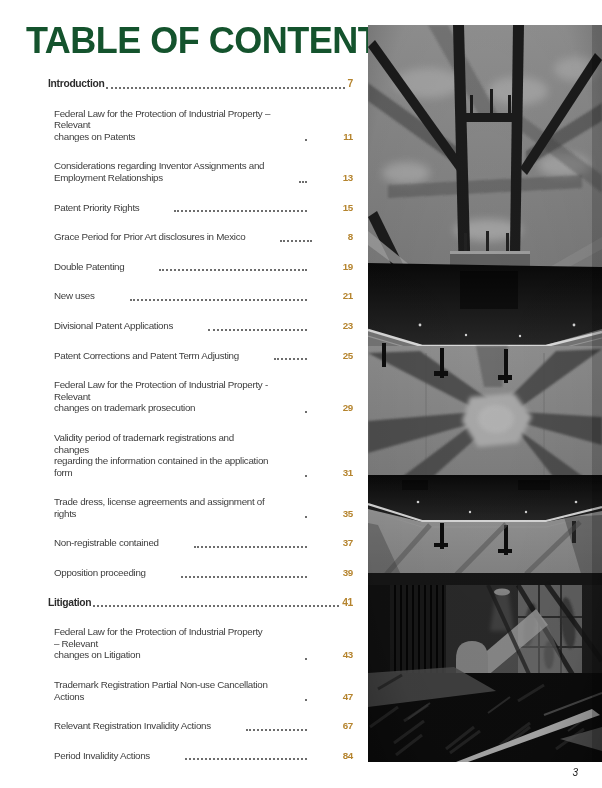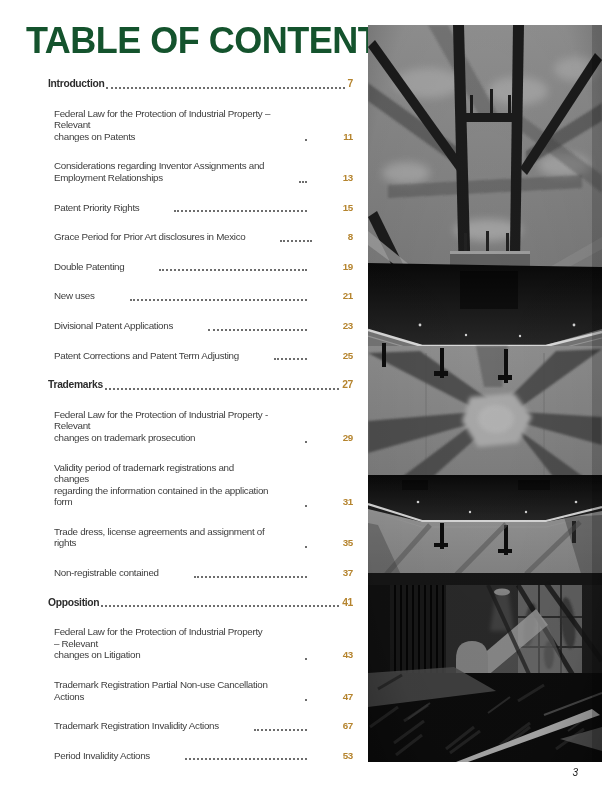--- a/index.html
+++ b/index.html
@@ -84,25 +84,20 @@
     <div class="toc-row lv1">
     <span class="toc-label">Divisional Patent Applications</span>
     <span class="toc-dots"></span>
     <span class="toc-page">23</span>
   </div>
     <div class="toc-row lv1">
     <span class="toc-label">Patent Corrections and Patent Term Adjusting</span>
     <span class="toc-dots"></span>
     <span class="toc-page">25</span>
   </div>
-    <div class="toc-row lv0">
-    <span class="toc-label">Trademarks</span>
-    <span class="toc-dots"></span>
-    <span class="toc-page">27</span>
-  </div>
     <div class="toc-row lv1">
     <span class="toc-label">Federal Law for the Protection of Industrial Property - Relevant
 changes on trademark prosecution</span>
     <span class="toc-dots"></span>
     <span class="toc-page">29</span>
   </div>
     <div class="toc-row lv1">
     <span class="toc-label">Validity period of trademark registrations and changes
 regarding the information contained in the application form</span>
     <span class="toc-dots"></span>
@@ -111,45 +106,50 @@
     <div class="toc-row lv1">
     <span class="toc-label">Trade dress, license agreements and assignment of rights</span>
     <span class="toc-dots"></span>
     <span class="toc-page">35</span>
   </div>
     <div class="toc-row lv1">
     <span class="toc-label">Non-registrable contained</span>
     <span class="toc-dots"></span>
     <span class="toc-page">37</span>
   </div>
+    <div class="toc-row lv1">
+    <span class="toc-label">Opposition proceeding</span>
+    <span class="toc-dots"></span>
+    <span class="toc-page">39</span>
+  </div>
     <div class="toc-row lv0">
-    <span class="toc-label">Opposition</span>
+    <span class="toc-label">Litigation</span>
     <span class="toc-dots"></span>
     <span class="toc-page">41</span>
   </div>
     <div class="toc-row lv1">
     <span class="toc-label">Federal Law for the Protection of Industrial Property – Relevant
 changes on Litigation</span>
     <span class="toc-dots"></span>
     <span class="toc-page">43</span>
   </div>
     <div class="toc-row lv1">
     <span class="toc-label">Trademark Registration Partial Non-use Cancellation Actions</span>
     <span class="toc-dots"></span>
     <span class="toc-page">47</span>
   </div>
     <div class="toc-row lv1">
-    <span class="toc-label">Trademark Registration Invalidity Actions</span>
+    <span class="toc-label">Relevant Registration Invalidity Actions</span>
     <span class="toc-dots"></span>
     <span class="toc-page">67</span>
   </div>
     <div class="toc-row lv1">
     <span class="toc-label">Period Invalidity Actions</span>
     <span class="toc-dots"></span>
-    <span class="toc-page">53</span>
+    <span class="toc-page">84</span>
   </div>
   </div>
 
 <div class="photo">
   <svg viewBox="0 0 234 737" preserveAspectRatio="none" aria-hidden="true">
     <defs>
       <linearGradient id="gSky" x1="0" y1="0" x2="0" y2="1">
         <stop offset="0" stop-color="#949494"></stop>
           <stop offset="1" stop-color="#767676"></stop>
       </linearGradient>

